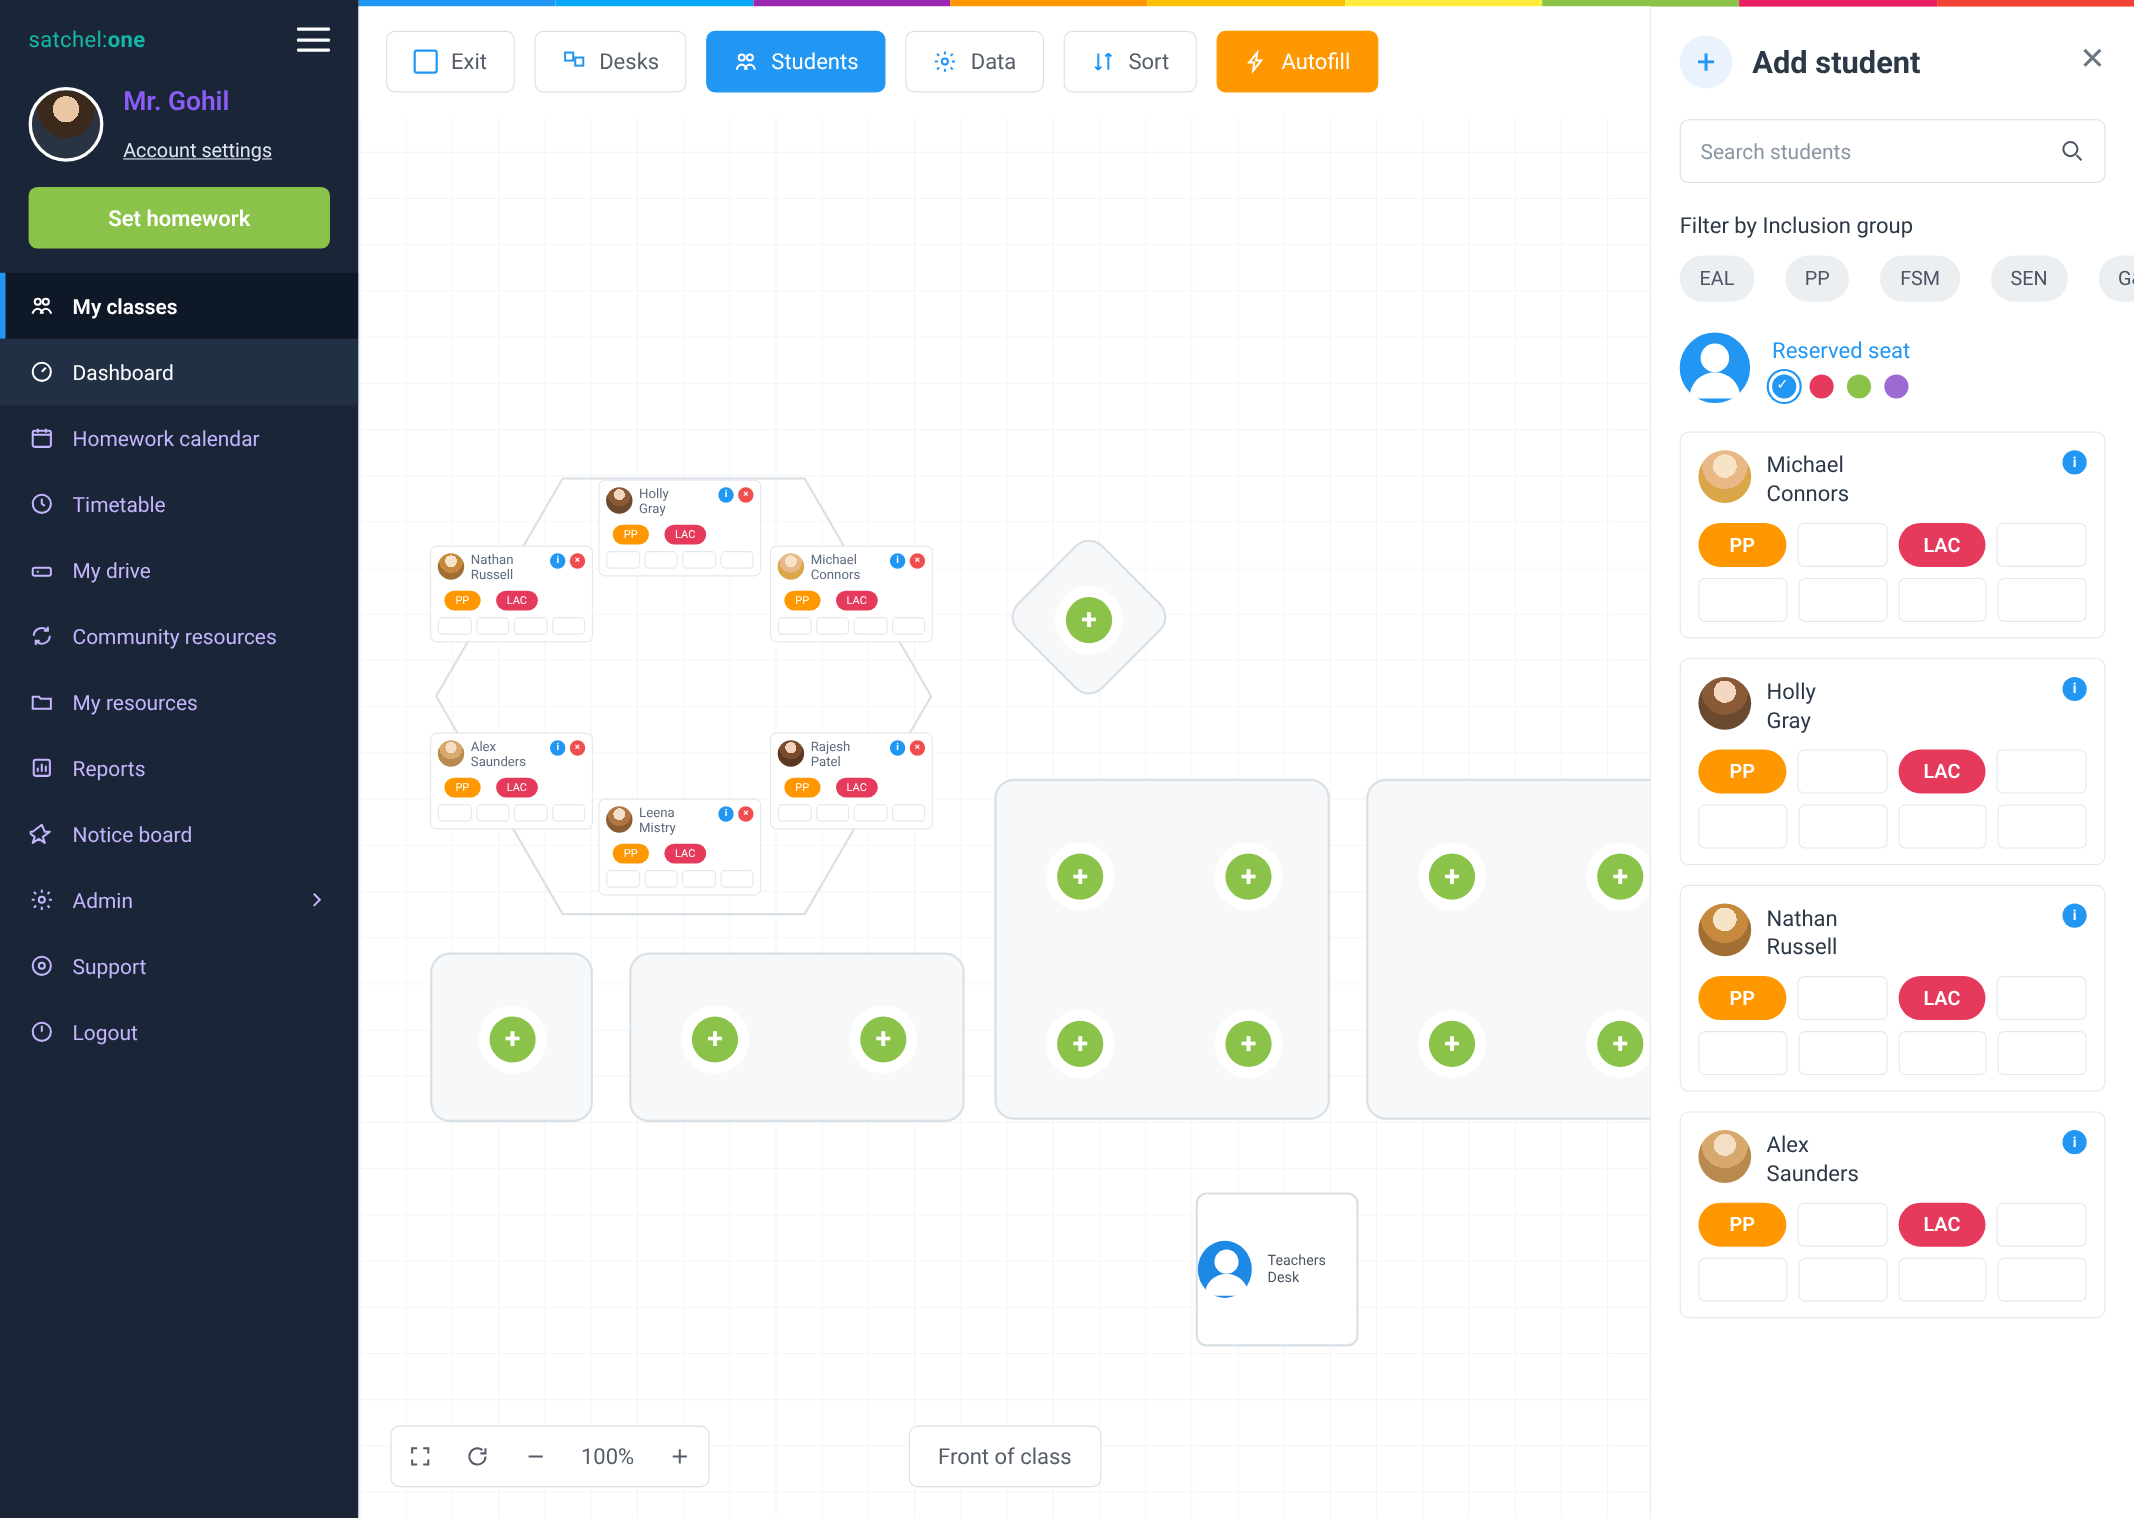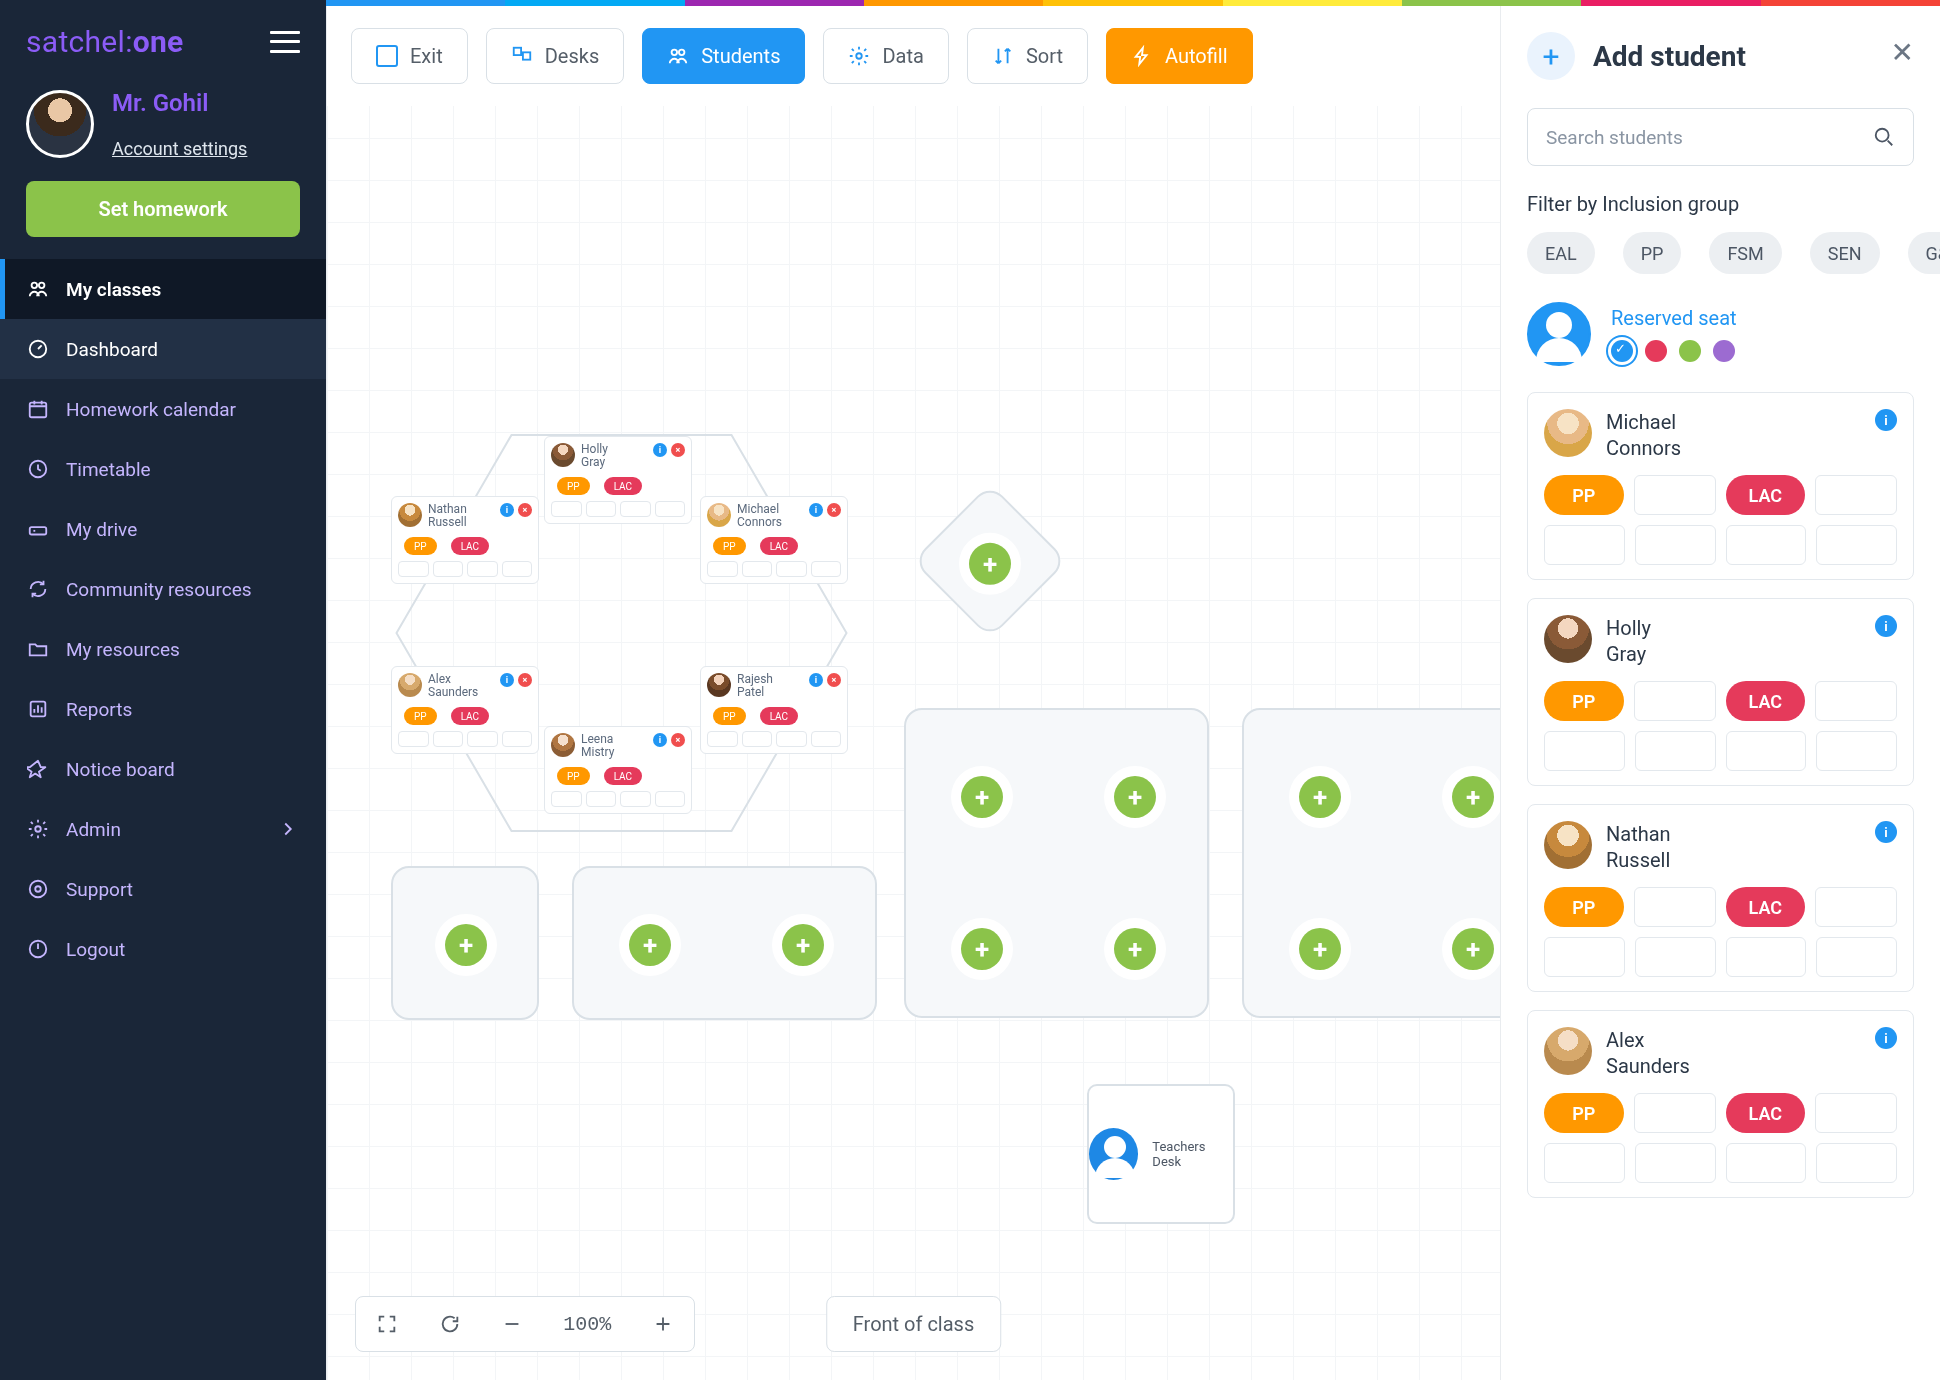--- a/index.html
+++ b/index.html
@@ -5,21 +5,21 @@
 * { box-sizing: border-box; margin: 0; padding: 0; }
 body { font-family: -apple-system, BlinkMacSystemFont, "Segoe UI", Roboto, Arial, sans-serif; background: #fff; color: #333; overflow: hidden; width: 1940px; height: 1380px; }
 
 
 .rainbow { position: absolute; top: 0; left: 326px; right: 0; height: 6px; display: flex; }
 .rainbow span { flex: 1; }
 
 
 .sidebar { position: absolute; top: 0; left: 0; width: 326px; height: 100%; background: #1a2638; color: #dfe6ee; }
 .side-top { display: flex; align-items: center; justify-content: space-between; padding: 24px 26px 30px 26px; }
-.brand { font-size: 30px; font-weight: 400; color: #8b5cf6; letter-spacing: 0.3px; }
+.brand { font-size: 20px; font-weight: 400; color: #14b8a6; letter-spacing: 0.3px; }
 .brand b { font-weight: 700; }
 .hamb { width: 30px; height: 22px; display: flex; flex-direction: column; justify-content: space-between; cursor: pointer; }
 .hamb span { height: 3px; background: #fff; border-radius: 1px; }
 
 .user-row { display: flex; align-items: center; gap: 18px; padding: 0 26px 22px 26px; }
 .avatar-lg { width: 68px; height: 68px; border-radius: 50%; border: 3px solid #fff; background: radial-gradient(circle at 50% 28%, #e9c7a5 0 22%, #3b2a1c 22% 48%, #2a3342 48% 100%); }
 .user-meta .u-name { font-size: 24px; font-weight: 600; color: #8b5cf6; margin-bottom: 21px; }
 .user-meta .u-link { font-size: 18px; color: #dfe6ee; text-decoration: underline; cursor: pointer; }
 
 .hwbtn { margin: 0 26px 22px 26px; height: 56px; border-radius: 8px; background: #8bc34a; color: #fff; font-size: 20px; font-weight: 600; display: flex; align-items: center; justify-content: center; cursor: pointer; }
@@ -41,21 +41,21 @@
 
 .toolbar { display: flex; gap: 18px; padding: 22px 24px; background: #fff; }
 .tbtn { height: 56px; padding: 0 24px; border: 1px solid #d9e0e6; border-radius: 8px; display: inline-flex; align-items: center; gap: 12px; font-size: 20px; color: #555e68; background: #fff; cursor: pointer; }
 .tbtn .tico { width: 22px; height: 22px; }
 .tbtn.exit .tico { border: 2.5px solid #2196f3; border-radius: 3px; }
 .tbtn.desks .tico svg, .tbtn.data .tico svg, .tbtn.sort .tico svg, .tbtn.autofill .tico svg, .tbtn.students .tico svg { width: 22px; height: 22px; }
 .tbtn.students { background: #2196f3; border-color: #2196f3; color: #fff; }
 .tbtn.autofill { background: #ff9800; border-color: #ff9800; color: #fff; }
 
 
-.zoom { position: absolute; left: 28px; bottom: 28px; width: 340px; height: 56px; border: 1px solid #d9e0e6; border-radius: 8px; background: #fff; display: flex; align-items: center; justify-content: space-around; font-size: 20px; color: #555e68; font-family: Liberation Mono, monospace; }
+.zoom { position: absolute; left: 28px; bottom: 28px; width: 290px; height: 56px; border: 1px solid #d9e0e6; border-radius: 8px; background: #fff; display: flex; align-items: center; justify-content: space-around; font-size: 20px; color: #555e68; }
 .zoom .z-ico { width: 22px; height: 22px; cursor: pointer; }
 
 .front-label { position: absolute; left: 50%; bottom: 28px; transform: translateX(-50%); height: 56px; padding: 0 26px; border: 1px solid #d9e0e6; border-radius: 8px; background: #fff; display: flex; align-items: center; font-size: 20px; color: #555e68; }
 
 
 .desk-empty { position: absolute; border: 2px solid #d9e0e6; border-radius: 18px; background: #f6f8fa; }
 .desk-empty.diamond { transform: rotate(45deg); }
 .add-seat { width: 42px; height: 42px; border-radius: 50%; background: #8bc34a; display: flex; align-items: center; justify-content: center; color: #fff; font-size: 26px; font-weight: 700; box-shadow: 0 0 0 10px #fff, 0 3px 8px rgba(0,0,0,.12); }
 
 .seat-card { position: absolute; width: 148px; background: #fff; border: 1px solid #e3e8ed; border-radius: 6px; padding: 6px 6px 6px 6px; font-size: 13px; color: #4c5664; }

